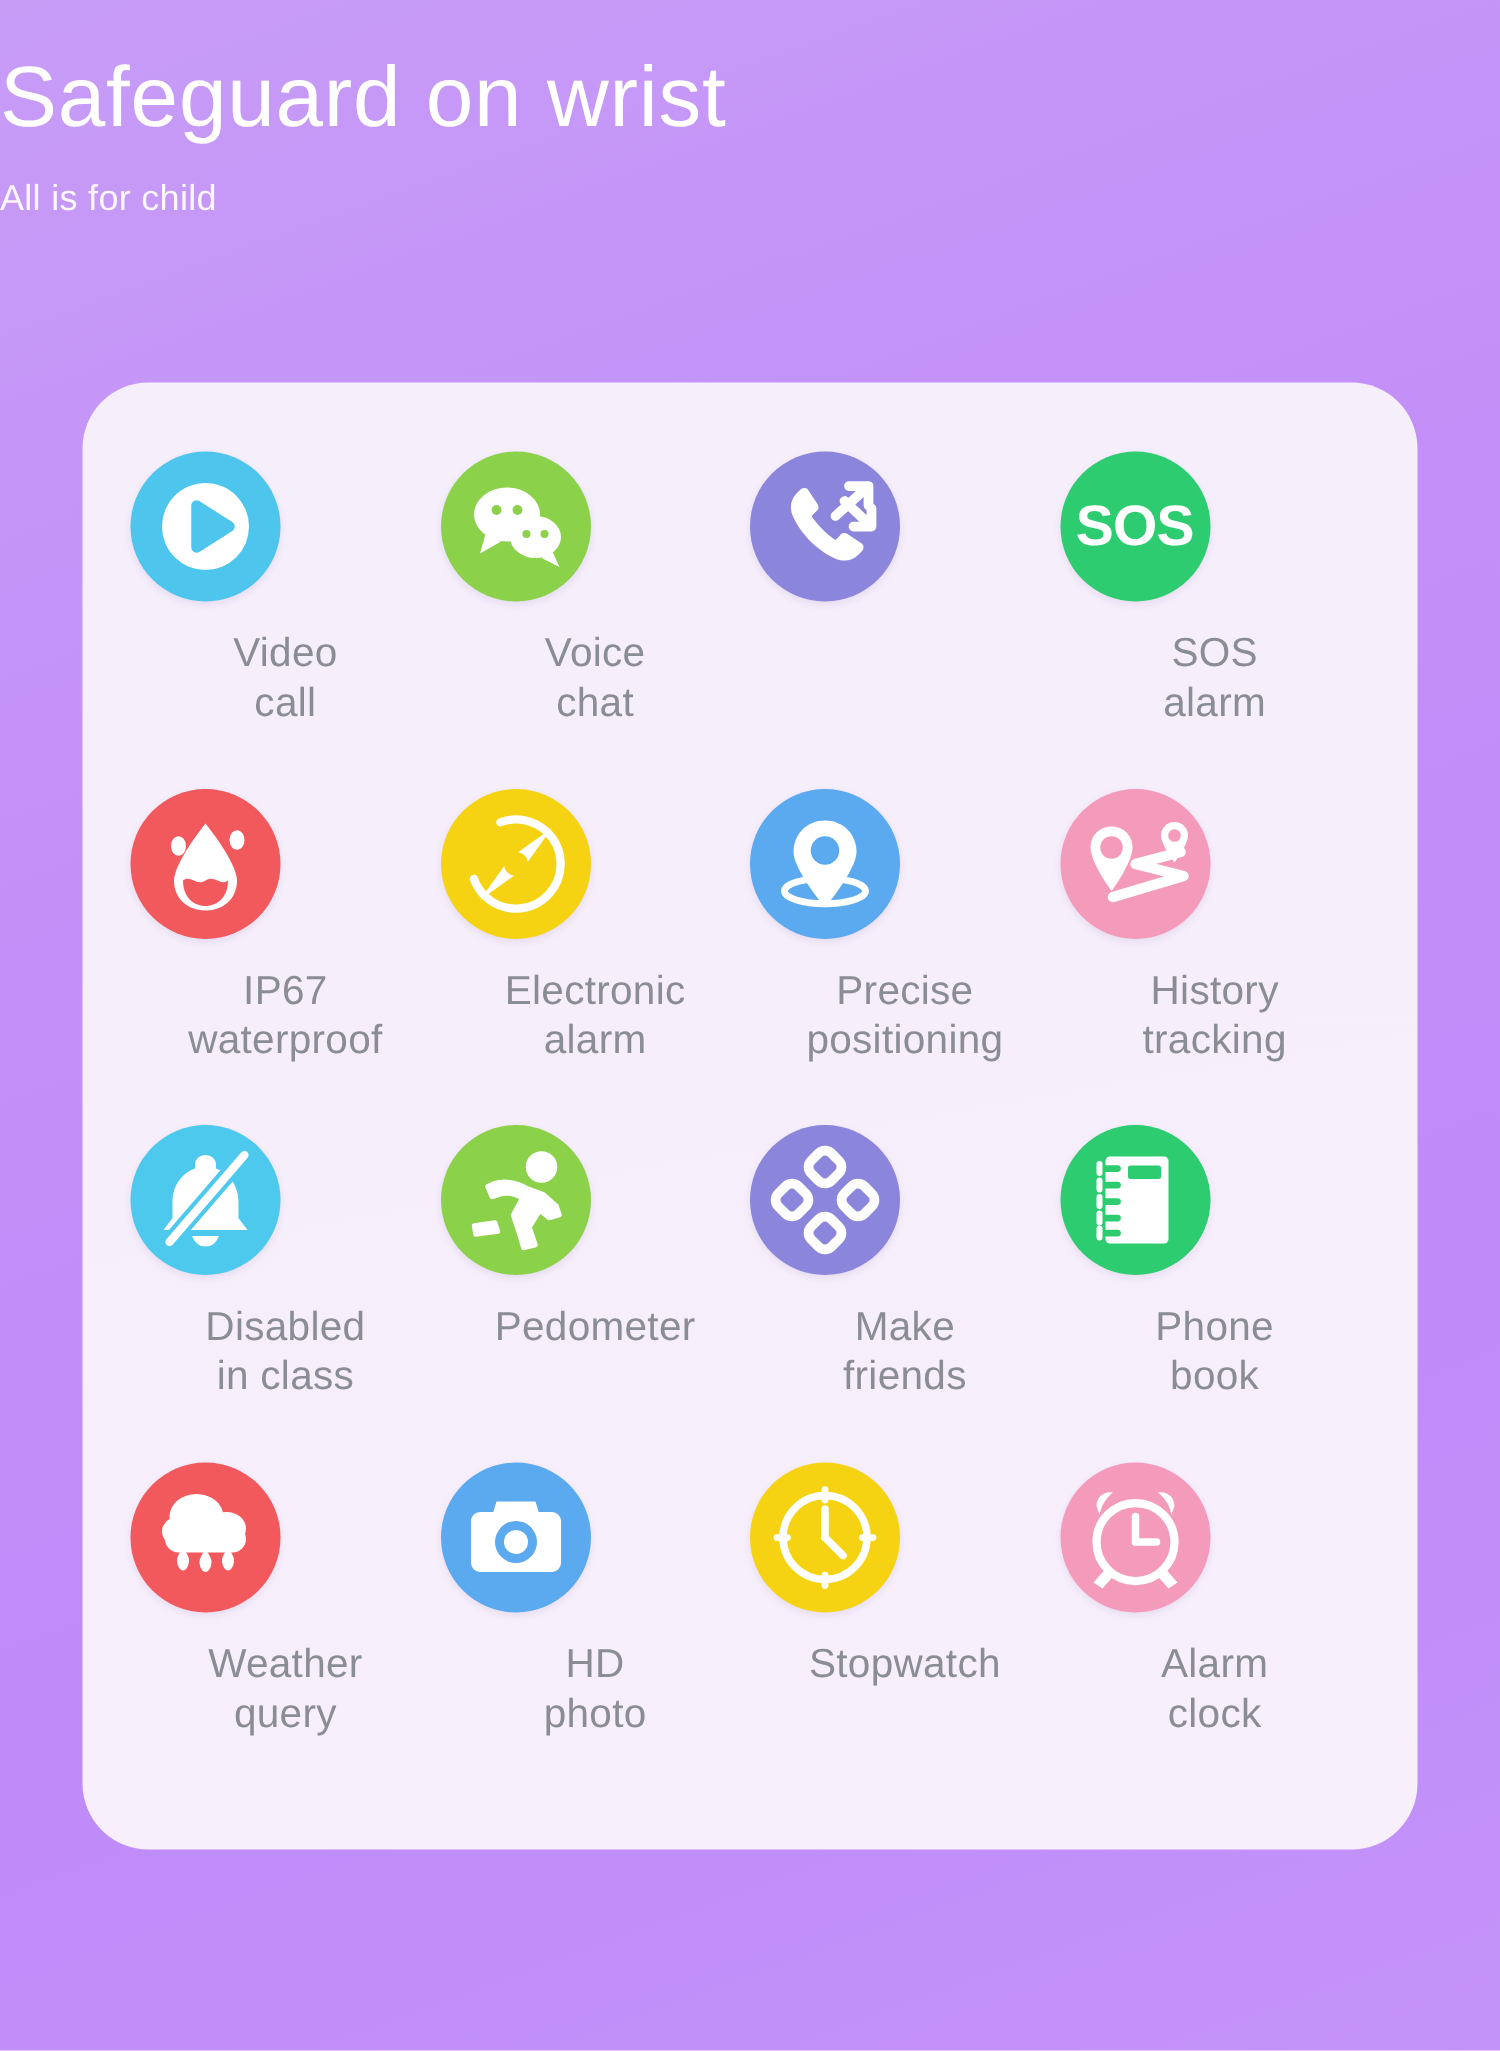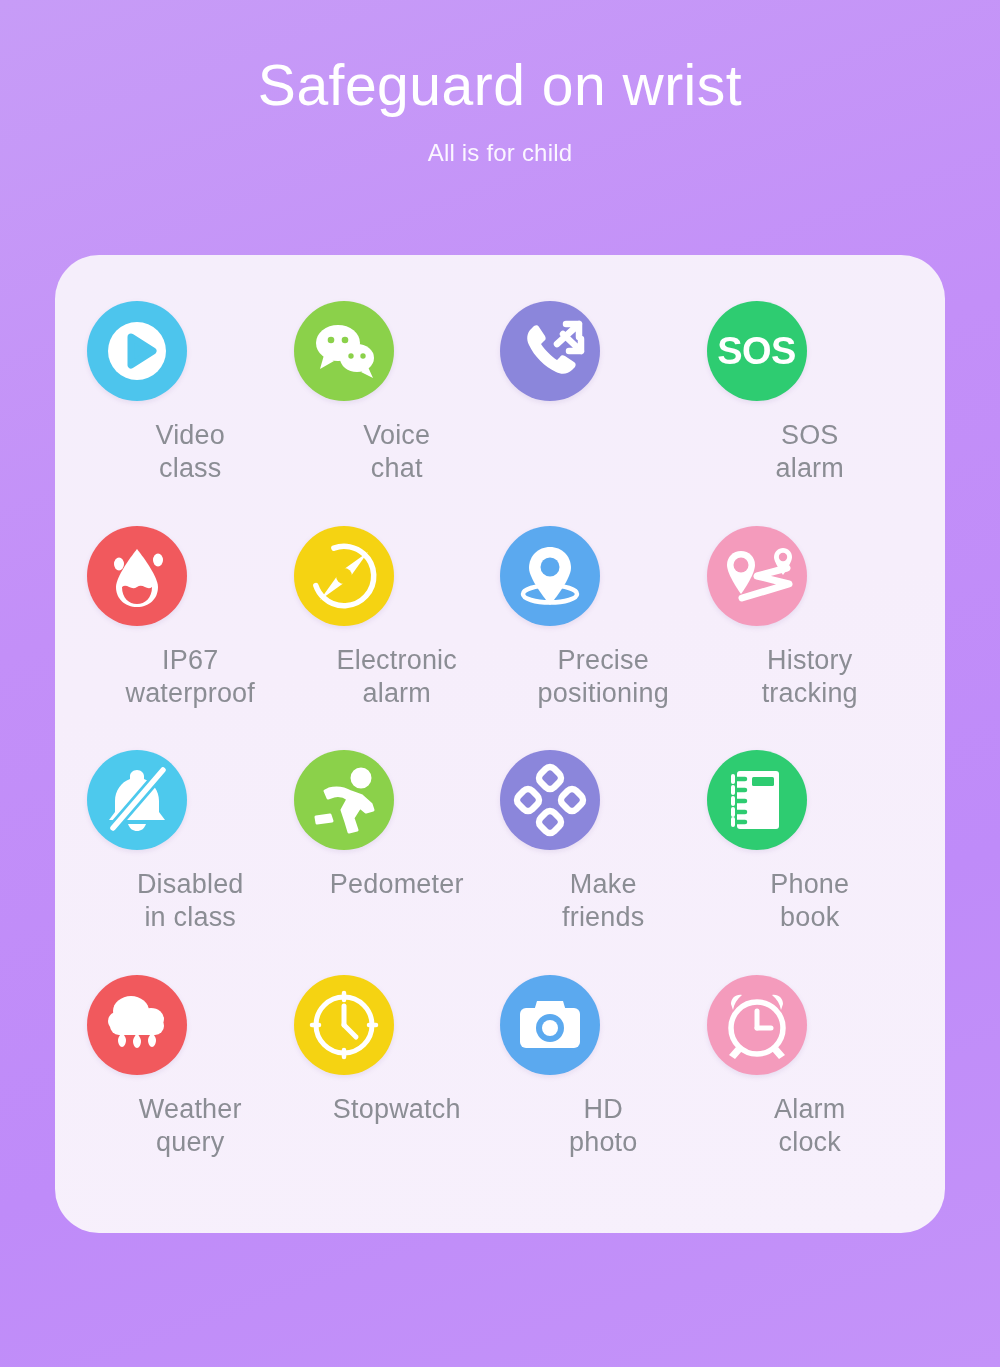--- a/index.html
+++ b/index.html
@@ -13,22 +13,22 @@
 
   body {
     font-family: "Liberation Sans", sans-serif;
     background: linear-gradient(160deg, #c79cf7 0%, #c38ff8 38%, #bf8bf9 70%, #c493f9 100%);
     position: relative;
   }
 
   
   .header {
     width: 100%;
-    padding-top: 54px;
-    text-align: center;
+    padding-top: 34px;
+    text-align: left;
   }
 
   .page-title {
     font-size: 57px;
     font-weight: 400;
     color: #ffffff;
     letter-spacing: 0.5px;
     line-height: 1.1;
   }
 
@@ -112,21 +112,21 @@
   <div class="feature-grid">
 
     <div class="feature-cell">
       <div class="icon-circle" style="background:#4dc5ed">
         <svg width="100" height="100" viewBox="0 0 100 100">
           <circle cx="50" cy="50" r="29" fill="#ffffff"></circle>
           <path d="M44 36 L66 50 L44 64 Z" fill="#4dc5ed" stroke="#4dc5ed" stroke-width="7" stroke-linejoin="round"></path>
         </svg>
       </div>
       <div class="feature-label">Video
-class</div>
+call</div>
     </div>
 
     <div class="feature-cell">
       <div class="icon-circle" style="background:#8bd14a">
         <svg width="100" height="100" viewBox="0 0 100 100">
           <g fill="#ffffff">
             <ellipse cx="44" cy="42" rx="22" ry="18"></ellipse>
             <path d="M30 54 L26 68 L40 60 Z"></path>
             <ellipse cx="63" cy="57" rx="17" ry="14"></ellipse>
             <path d="M74 66 L79 77 L67 71 Z"></path>
@@ -298,52 +298,52 @@
             <path d="M46 66 C46 70 48 73 50 73 C52 73 54 70 54 66 C54 63 50 58 50 58 C50 58 46 63 46 66 Z"></path>
             <path d="M61 65 C61 69 63 72 65 72 C67 72 69 69 69 65 C69 62 65 57 65 57 C65 57 61 62 61 65 Z"></path>
           </g>
         </svg>
       </div>
       <div class="feature-label">Weather
 query</div>
     </div>
 
     <div class="feature-cell">
+      <div class="icon-circle" style="background:#5ba9ef">
+        <svg width="100" height="100" viewBox="0 0 100 100">
+          <rect x="20" y="33" width="60" height="40" rx="6" fill="#ffffff"></rect>
+          <path d="M37 26 L63 26 L66 36 L34 36 Z" fill="#ffffff"></path>
+          <circle cx="50" cy="53" r="14" fill="#5ba9ef"></circle>
+          <circle cx="50" cy="53" r="8" fill="#ffffff"></circle>
+        </svg>
+      </div>
+      <div class="feature-label">HD
+photo</div>
+    </div>
+
+    <div class="feature-cell">
       <div class="icon-circle" style="background:#f5d312">
         <svg width="100" height="100" viewBox="0 0 100 100">
           <circle cx="50" cy="50" r="28" fill="none" stroke="#ffffff" stroke-width="5"></circle>
           <g stroke="#ffffff" stroke-width="4.5" stroke-linecap="round">
             <path d="M50 18 L50 25"></path>
             <path d="M50 75 L50 82"></path>
             <path d="M18 50 L25 50"></path>
             <path d="M75 50 L82 50"></path>
           </g>
           <g stroke="#ffffff" stroke-width="5" stroke-linecap="round" fill="none">
             <path d="M50 50 L50 31"></path>
             <path d="M50 50 L62 62"></path>
           </g>
         </svg>
       </div>
       <div class="feature-label">Stopwatch</div>
     </div>
 
     <div class="feature-cell">
-      <div class="icon-circle" style="background:#5ba9ef">
-        <svg width="100" height="100" viewBox="0 0 100 100">
-          <rect x="20" y="33" width="60" height="40" rx="6" fill="#ffffff"></rect>
-          <path d="M37 26 L63 26 L66 36 L34 36 Z" fill="#ffffff"></path>
-          <circle cx="50" cy="53" r="14" fill="#5ba9ef"></circle>
-          <circle cx="50" cy="53" r="8" fill="#ffffff"></circle>
-        </svg>
-      </div>
-      <div class="feature-label">HD
-photo</div>
-    </div>
-
-    <div class="feature-cell">
       <div class="icon-circle" style="background:#f49bbc">
         <svg width="100" height="100" viewBox="0 0 100 100">
           <g fill="#ffffff">
             <path d="M24 29 C24 23 29 19 35 20 C30 24 27 29 26 35 Z"></path>
             <path d="M76 29 C76 23 71 19 65 20 C70 24 73 29 74 35 Z"></path>
             <path d="M29 72 L22 80 L28 84 L35 76 Z"></path>
             <path d="M71 72 L78 80 L72 84 L65 76 Z"></path>
           </g>
           <circle cx="50" cy="53" r="26" fill="none" stroke="#ffffff" stroke-width="5.5"></circle>
           <g stroke="#ffffff" stroke-width="5" stroke-linecap="round" fill="none">

